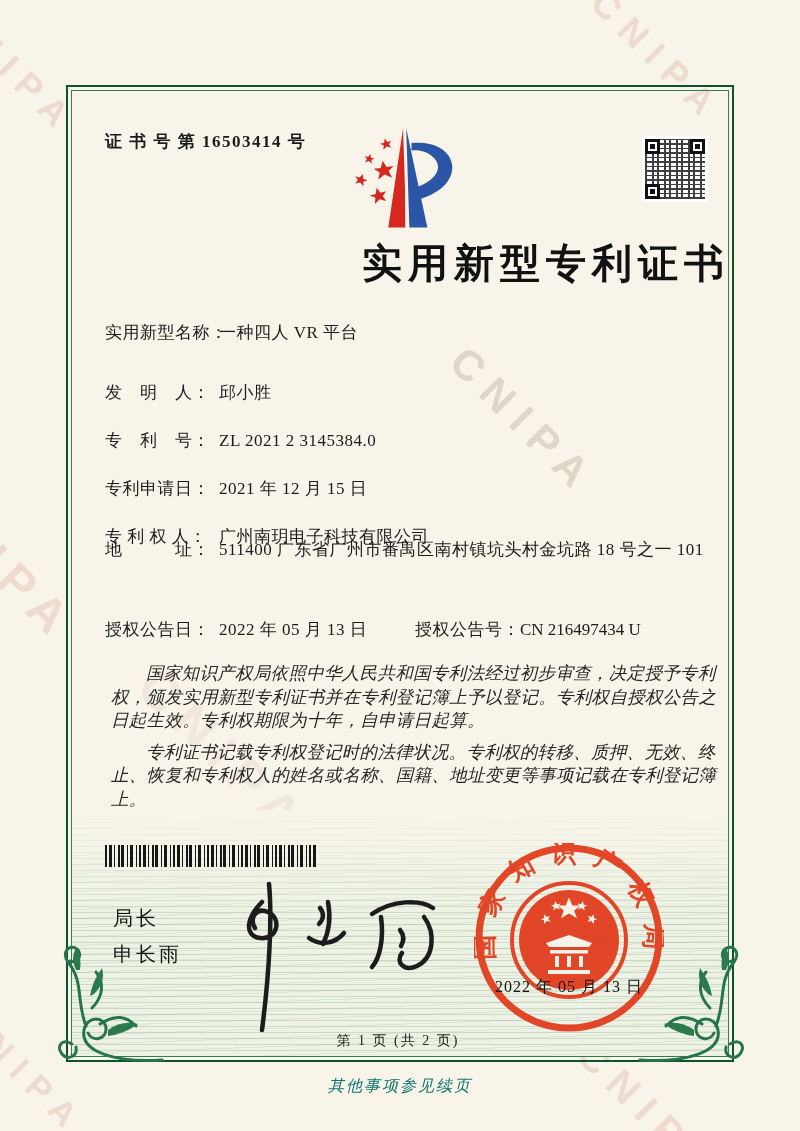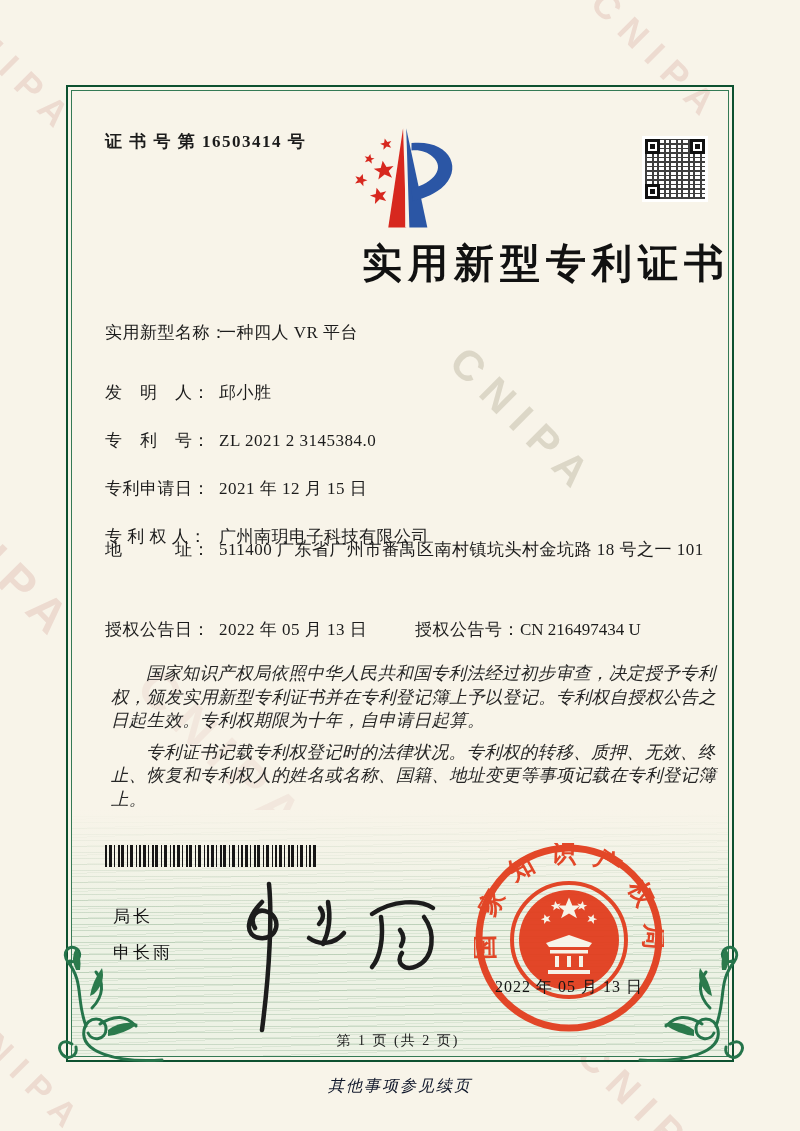--- a/index.html
+++ b/index.html
@@ -78,37 +78,37 @@
   .barcode{
     position:absolute; left:105px; top:845px; width:213px; height:22px;
     background-image:repeating-linear-gradient(90deg,
       #161616 0 2px, transparent 2px 4px, #161616 4px 7px, transparent 7px 9px,
       #161616 9px 10px, transparent 10px 13px, #161616 13px 15px, transparent 15px 16px,
       #161616 16px 19px, transparent 19px 22px, #161616 22px 23px, transparent 23px 25px,
       #161616 25px 28px, transparent 28px 31px, #161616 31px 32px, transparent 32px 34px);
   }
   .signer-title,.signer-name{
     position:absolute; left:113px; font-family:"Liberation Sans","DejaVu Sans",sans-serif;
-    font-size:17px; letter-spacing:3px; color:#151515;
+    font-size:20px; letter-spacing:3px; color:#151515;
   }
   .signer-title{top:905px;} .signer-name{top:941px;}
   .signature{position:absolute; left:224px; top:872px;}
   .seal{position:absolute; left:474px; top:843px; width:190px; height:190px;}
   .seal svg{display:block;}
   .seal-date{
     position:absolute; left:474px; top:977px; width:190px; text-align:center;
     font-size:16px; letter-spacing:1px; color:#141414; z-index:6;
   }
   .page-indicator{
     position:absolute; left:66px; top:1032px; width:664px; text-align:center;
     font-size:14px; letter-spacing:2px; color:#222;
   }
   .continuation-note{
     position:absolute; left:0; top:1076px; width:800px; text-align:center;
-    font-size:16px; font-style:italic; letter-spacing:2px; color:#0f172a;
+    font-size:16px; font-style:italic; letter-spacing:2px; color:#0f766e;
   }
   .flourish{position:absolute; z-index:5;}
   .flo-left{left:46px; top:934px;}
   .flo-right{left:638px; top:934px; transform:scaleX(-1);}
 </style>
 </head>
 <body>
 
 <div class="page">
 

